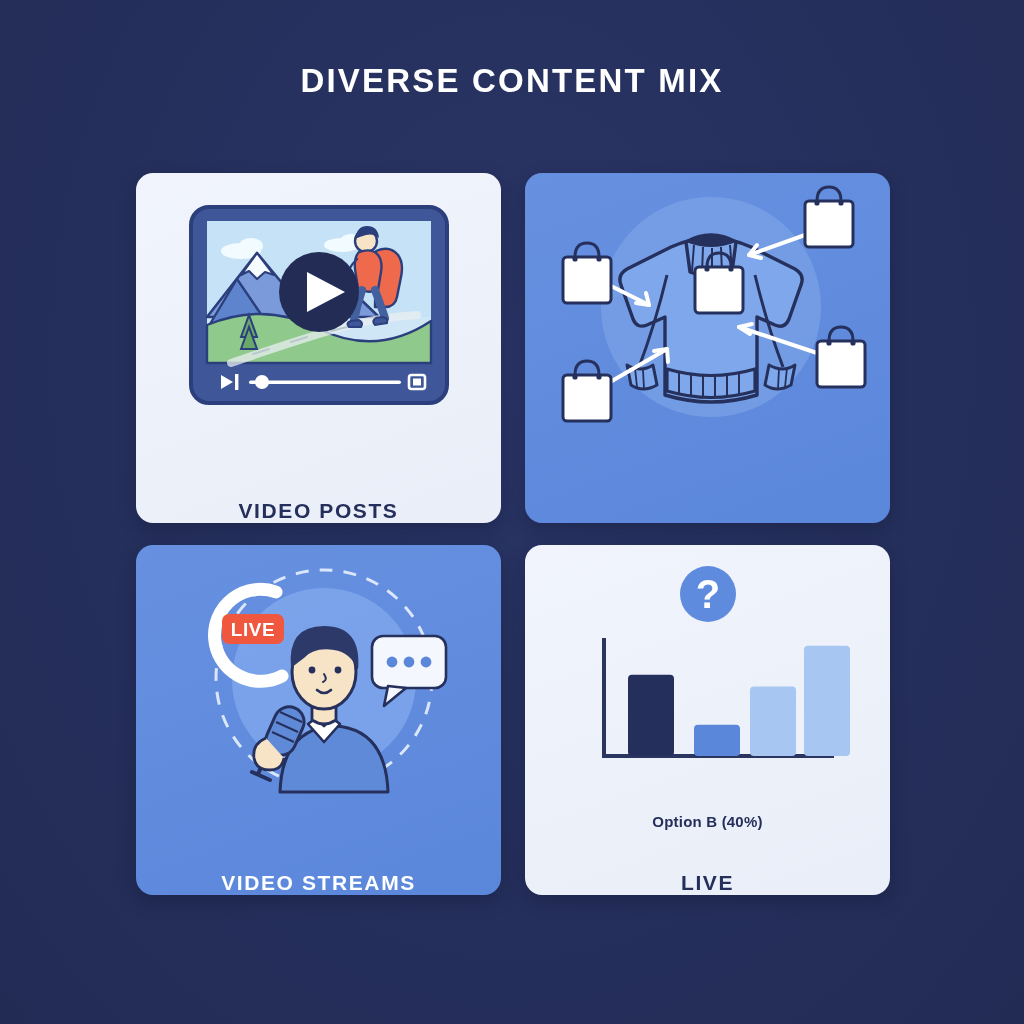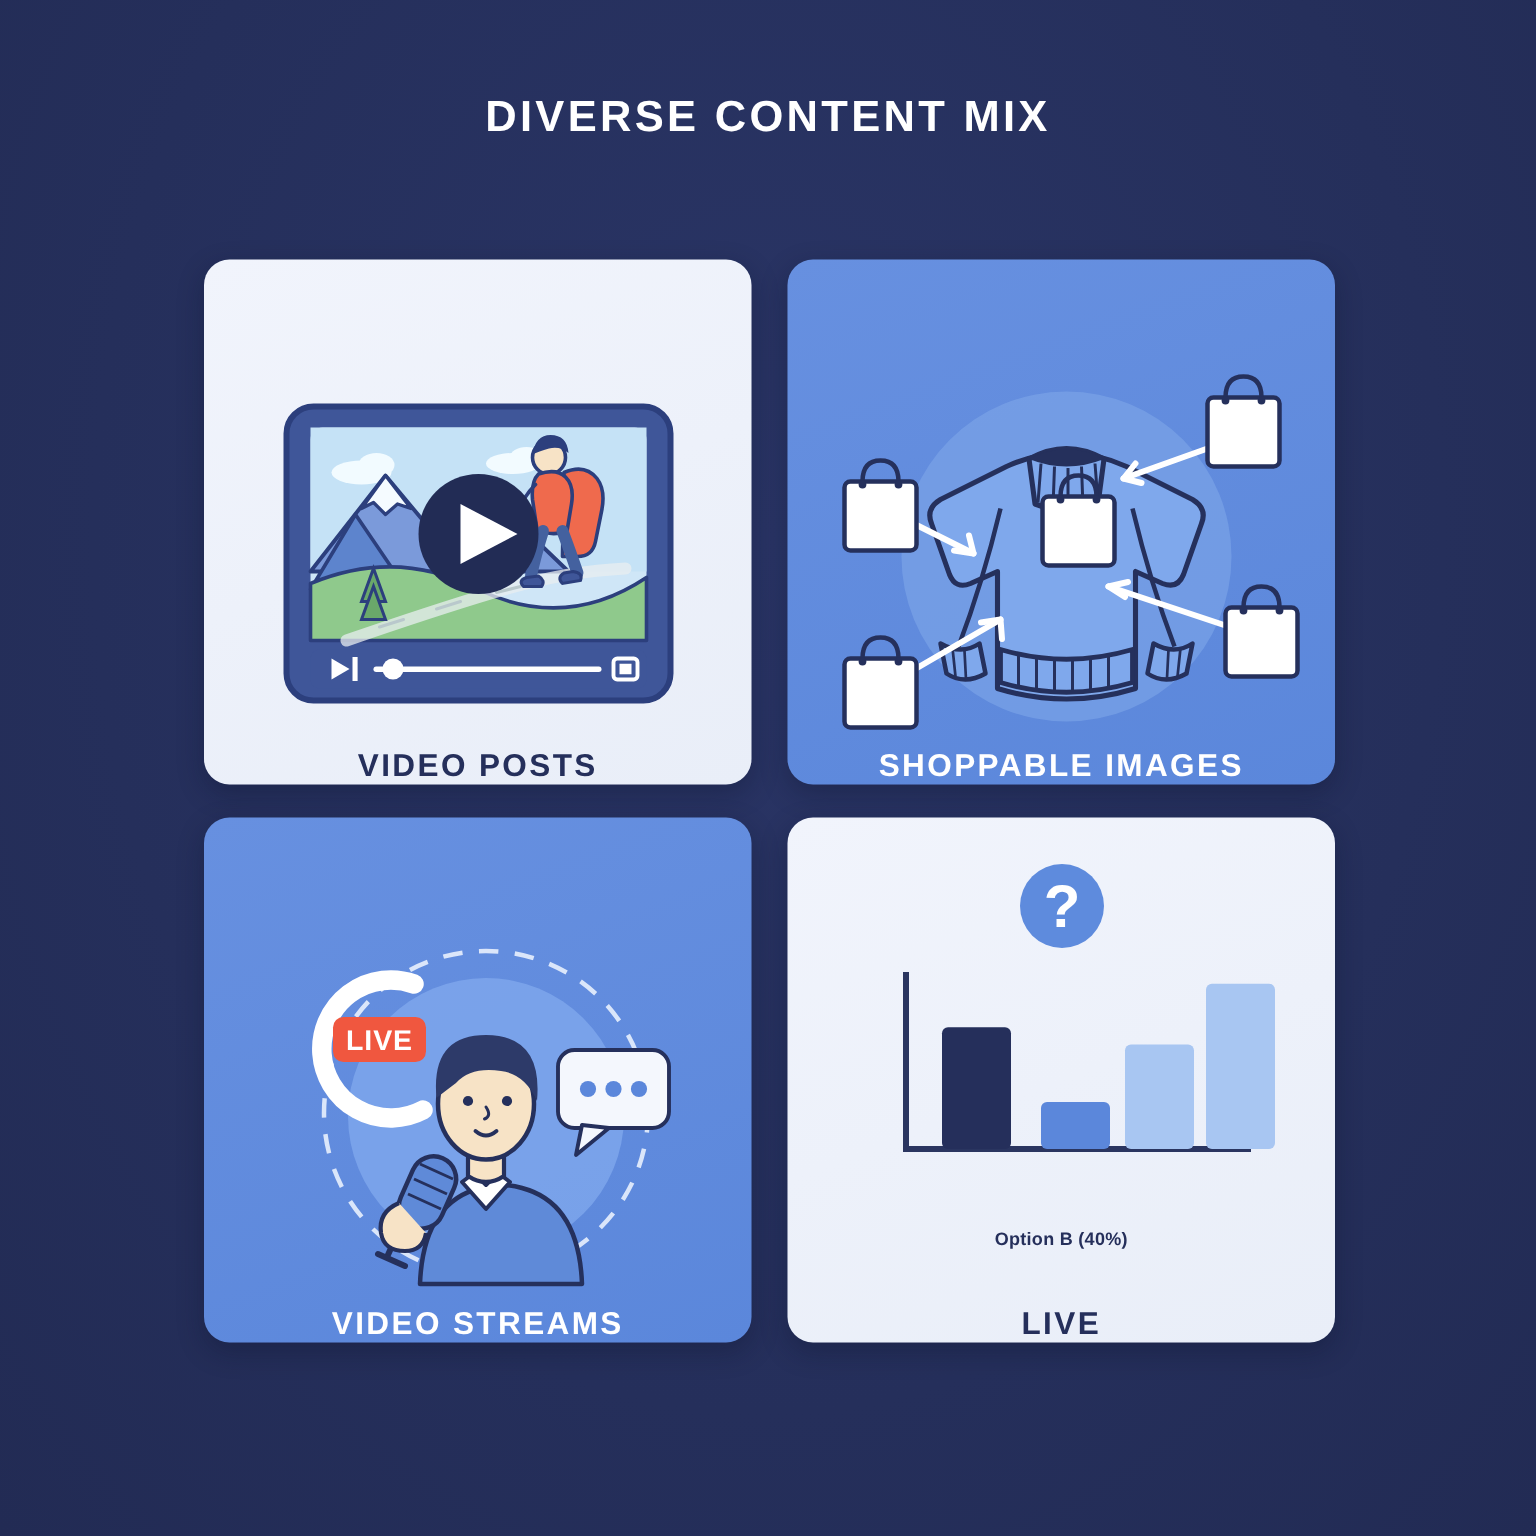--- a/index.html
+++ b/index.html
@@ -21,21 +21,21 @@
   }
 
   
   .page-title {
     position: absolute;
     top: 62px;
     left: 0;
     width: 1024px;
     text-align: center;
     color: #ffffff;
-    font-size: 29px;
+    font-size: 33px;
     font-weight: bold;
     letter-spacing: 2.2px;
   }
 
   
   .grid {
     position: absolute;
     left: 136px;
     top: 173px;
     width: 754px;
@@ -46,21 +46,21 @@
     gap: 22px 24px;
   }
   .card {
     position: relative;
     border-radius: 17px;
     overflow: hidden;
     box-shadow: 0 6px 18px rgba(10, 15, 40, 0.30);
     display: flex;
     flex-direction: column;
     align-items: center;
-    justify-content: flex-end;
+    justify-content: space-between;
   }
   .card.light {
     background: linear-gradient(160deg, #f1f4fc 0%, #e9eef8 100%);
   }
   .card.blue {
     background: linear-gradient(160deg, #6790e0 0%, #5b87db 100%);
   }
   .card-art {
     position: relative;
     width: 100%;
@@ -72,21 +72,21 @@
   .card-label {
     font-size: 21px;
     font-weight: bold;
     letter-spacing: 1.6px;
     text-align: center;
   }
   .card.light .card-label { color: #252f5b; }
   .card.blue  .card-label { color: #ffffff; }
 
   .card-caption {
-    font-size: 12px;
+    font-size: 15px;
     font-weight: bold;
     color: #252f5b;
     letter-spacing: 0.2px;
     text-align: center;
     margin-top: 2px;
   }
 
   svg { display: block; overflow: visible; }
 </style>
 </head>
@@ -228,21 +228,20 @@
               <circle cx="298" cy="24" r="2.6" fill="#25305c"></circle>
           </g>
           <g>
             <rect x="274" y="162" width="48" height="46" rx="4" fill="#ffffff" stroke="#25305c" stroke-width="3"></rect>
             <path d="M286 162 q0 -14 12 -14 q12 0 12 14" fill="none" stroke="#25305c" stroke-width="3"></path>
             <circle cx="286" cy="164" r="2.6" fill="#25305c"></circle>
               <circle cx="310" cy="164" r="2.6" fill="#25305c"></circle>
           </g>
         </svg>
       </div>
-      <div class="card-label">SHOPPABLE IMAGES</div>
     </div>
 
     <div class="card blue">
       <div class="card-art">
         <svg width="290" height="240" viewBox="0 0 290 240">
 
           <circle cx="150" cy="122" r="108" fill="none" stroke="#e8f0fd" stroke-width="3" stroke-dasharray="13 11" opacity="0.9"></circle>
 
           <circle cx="150" cy="124" r="92" fill="#81aaee" opacity="0.75"></circle>
 

